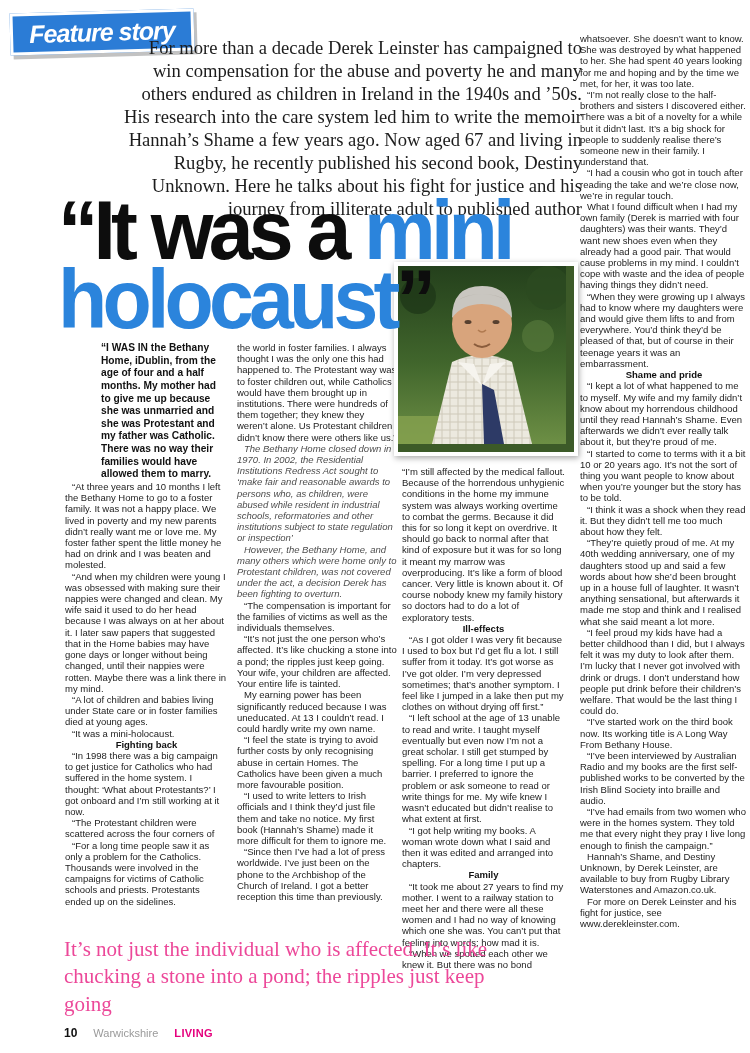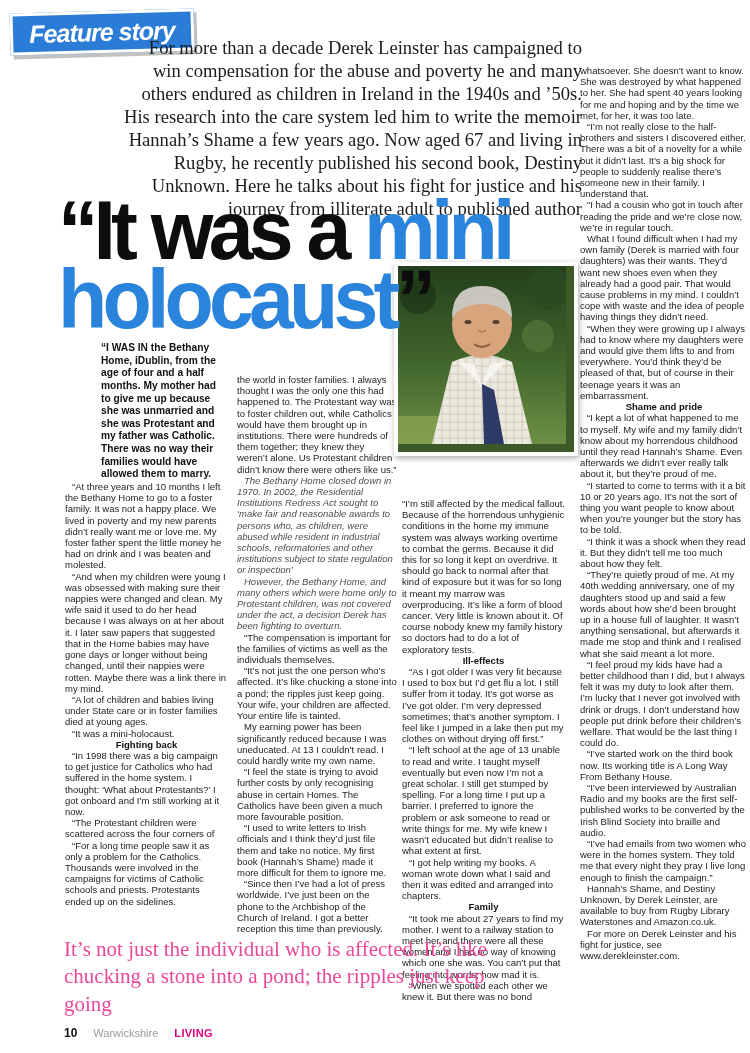--- a/index.html
+++ b/index.html
@@ -32,21 +32,21 @@
   .photo svg{display:block;}
 
   
   .col{position:absolute;font-size:9.5px;line-height:1.18;color:#232323;}
   .col1{left:65px;top:342px;width:163px;}
   .col2{left:237px;top:342px;width:160px;}
   .col3{left:402px;top:466px;width:163px;}
   .col4{left:580px;top:33px;width:168px;}
   .blk{margin:0;text-indent:7px;}
   .lead{font-weight:bold;font-size:10.2px;line-height:1.24;text-indent:0;color:#111;margin-left:36px;}
-  .para-noindent{text-indent:0;margin-top:32px;}
+  .para-noindent{text-indent:0;}
   .subhead{text-align:center;font-weight:bold;text-indent:0;color:#111;}
   .italic{font-style:italic;color:#4d4d4d;}
 
   
   .pullquote{position:absolute;left:64px;top:936px;width:430px;
              font-family:"Liberation Serif",serif;font-size:21px;line-height:1.3;color:#ec4899;}
 
   
   .footer{position:absolute;left:64px;top:1026px;font-size:11px;display:flex;gap:16px;align-items:baseline;}
   .pagenum{font-weight:bold;color:#111;font-size:12px;}
@@ -129,21 +129,21 @@
       <p class="blk para">“As I got older I was very fit because I used to box but I’d get flu a lot. I still suffer from it today. It’s got worse as I’ve got older. I’m very depressed sometimes; that’s another symptom. I feel like I jumped in a lake then put my clothes on without drying off first.”</p>
       <p class="blk para">“I left school at the age of 13 unable to read and write. I taught myself eventually but even now I’m not a great scholar. I still get stumped by spelling. For a long time I put up a barrier. I preferred to ignore the problem or ask someone to read or write things for me. My wife knew I wasn’t educated but didn’t realise to what extent at first.</p>
       <p class="blk para">“I got help writing my books. A woman wrote down what I said and then it was edited and arranged into chapters.</p>
       <p class="blk subhead">Family</p>
       <p class="blk para">“It took me about 27 years to find my mother. I went to a railway station to meet her and there were all these women and I had no way of knowing which one she was. You can’t put that feeling into words; how mad it is.</p>
       <p class="blk para">“When we spotted each other we knew it. But there was no bond</p>
     </div>
   <div class="col col4">
       <p class="blk para-noindent">whatsoever. She doesn’t want to know. She was destroyed by what happened to her. She had spent 40 years looking for me and hoping and by the time we met, for her, it was too late.</p>
       <p class="blk para">“I’m not really close to the half-brothers and sisters I discovered either. There was a bit of a novelty for a while but it didn’t last. It’s a big shock for people to suddenly realise there’s someone new in their family. I understand that.</p>
-      <p class="blk para">“I had a cousin who got in touch after reading the pride and we’re close now, we’re in regular touch.</p>
+      <p class="blk para">“I had a cousin who got in touch after reading the take and we’re close now, we’re in regular touch.</p>
       <p class="blk para">What I found difficult when I had my own family (Derek is married with four daughters) was their wants. They’d want new shoes even when they already had a good pair. That would cause problems in my mind. I couldn’t cope with waste and the idea of people having things they didn’t need.</p>
       <p class="blk para">“When they were growing up I always had to know where my daughters were and would give them lifts to and from everywhere. You’d think they’d be pleased of that, but of course in their teenage years it was an embarrassment.</p>
       <p class="blk subhead">Shame and pride</p>
       <p class="blk para">“I kept a lot of what happened to me to myself. My wife and my family didn’t know about my horrendous childhood until they read Hannah’s Shame. Even afterwards we didn’t ever really talk about it, but they’re proud of me.</p>
       <p class="blk para">“I started to come to terms with it a bit 10 or 20 years ago. It’s not the sort of thing you want people to know about when you’re younger but the story has to be told.</p>
       <p class="blk para">“I think it was a shock when they read it. But they didn’t tell me too much about how they felt.</p>
       <p class="blk para">“They’re quietly proud of me. At my 40th wedding anniversary, one of my daughters stood up and said a few words about how she’d been brought up in a house full of laughter. It wasn’t anything sensational, but afterwards it made me stop and think and I realised what she said meant a lot more.</p>
       <p class="blk para">“I feel proud my kids have had a better childhood than I did, but I always felt it was my duty to look after them. I’m lucky that I never got involved with drink or drugs. I don’t understand how people put drink before their children’s welfare. That would be the last thing I could do.</p>
       <p class="blk para">“I’ve started work on the third book now. Its working title is A Long Way From Bethany House.</p>
       <p class="blk para">“I’ve been interviewed by Australian Radio and my books are the first self-published works to be converted by the Irish Blind Society into braille and audio.</p>

